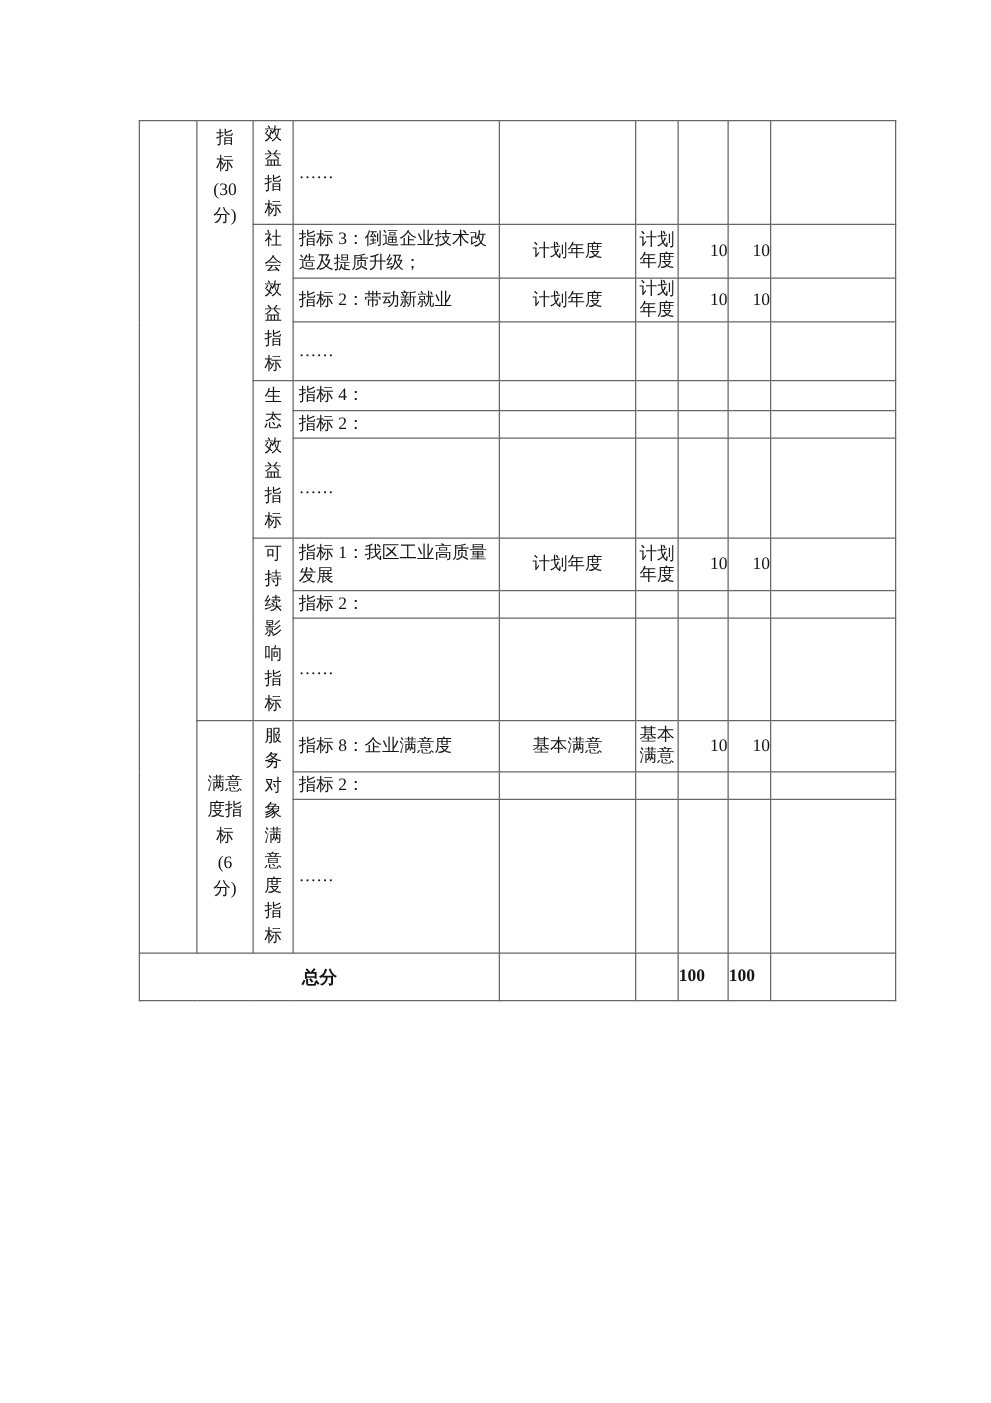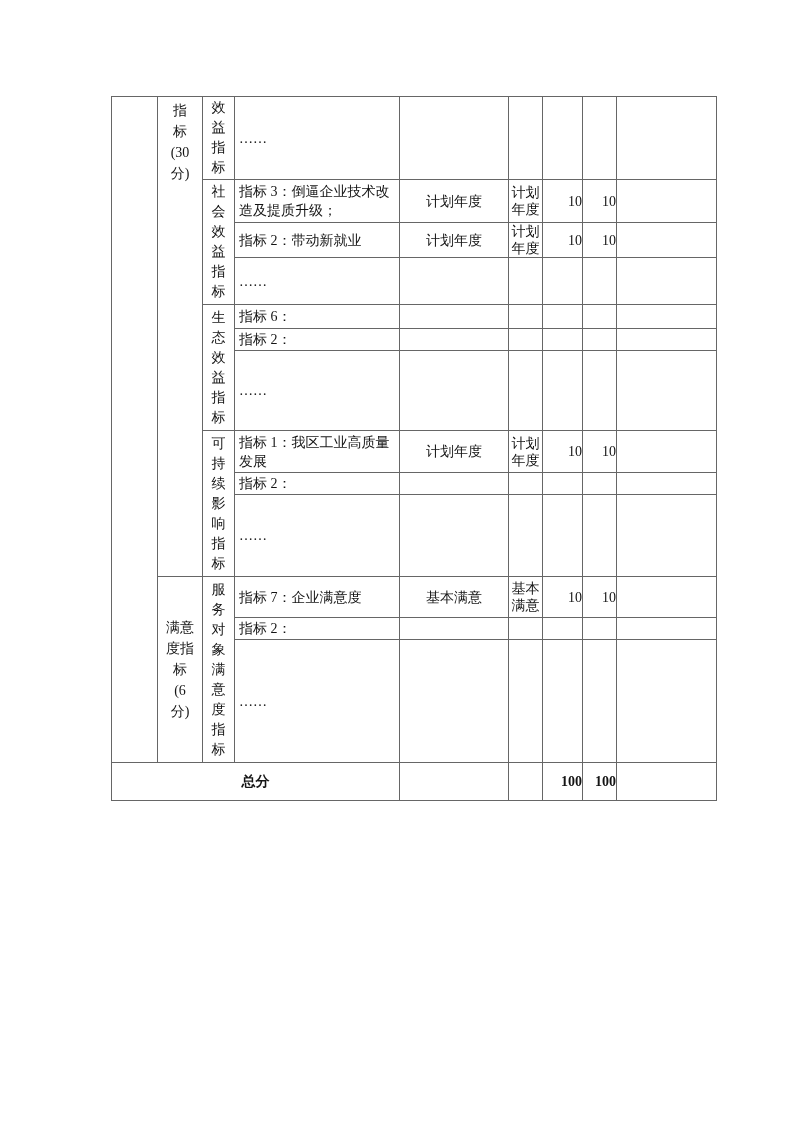--- a/index.html
+++ b/index.html
@@ -34,21 +34,21 @@
   tr.r10{height:82px} tr.r11{height:41px} tr.r12{height:22px}
   tr.r13{height:123px} tr.r14{height:38px}
 
   td.cat { text-align:center; white-space:pre-line; line-height:21px; }
   td.cat-top { vertical-align:top; padding-top:3px; }
   td.sub { text-align:center; white-space:pre-line; line-height:20px; }
   td.name { text-align:left; padding:1px 3px 1px 4px; line-height:19px; }
   td.ctr { text-align:center; line-height:17px; padding:0 2px; word-break:break-all; }
   td.num { text-align:right; line-height:17px; }
   td.total-label { text-align:center; font-weight:bold; }
-  td.total-num { text-align:right; font-weight:bold;margin-left:24px; }
+  td.total-num { text-align:left; font-weight:bold;margin-left:24px; }
 </style>
 </head>
 <body>
 
 <div class="page">
   <table class="ptable">
     <colgroup>
       <col class="w1">
         <col class="w2">
         <col class="w3">
@@ -112,21 +112,21 @@
       <td></td>
     </tr>
 
     <tr class="r5">
       <td rowspan="3" class="sub">生
 态
 效
 益
 指
 标</td>
-      <td class="name">指标 6：</td>
+      <td class="name">指标 4：</td>
       <td class="ctr"></td>
       <td class="ctr"></td>
       <td class="num"></td>
       <td class="num"></td>
       <td></td>
     </tr>
 
     <tr class="r6">
       <td class="name">指标 2：</td>
       <td class="ctr"></td>
@@ -187,21 +187,21 @@
 分)</td>
       <td rowspan="3" class="sub">服
 务
 对
 象
 满
 意
 度
 指
 标</td>
-      <td class="name">指标 7：企业满意度</td>
+      <td class="name">指标 8：企业满意度</td>
       <td class="ctr">基本满意</td>
       <td class="ctr">基本满意</td>
       <td class="num">10</td>
       <td class="num">10</td>
       <td></td>
     </tr>
 
     <tr class="r12">
       <td class="name">指标 2：</td>
       <td class="ctr"></td>

